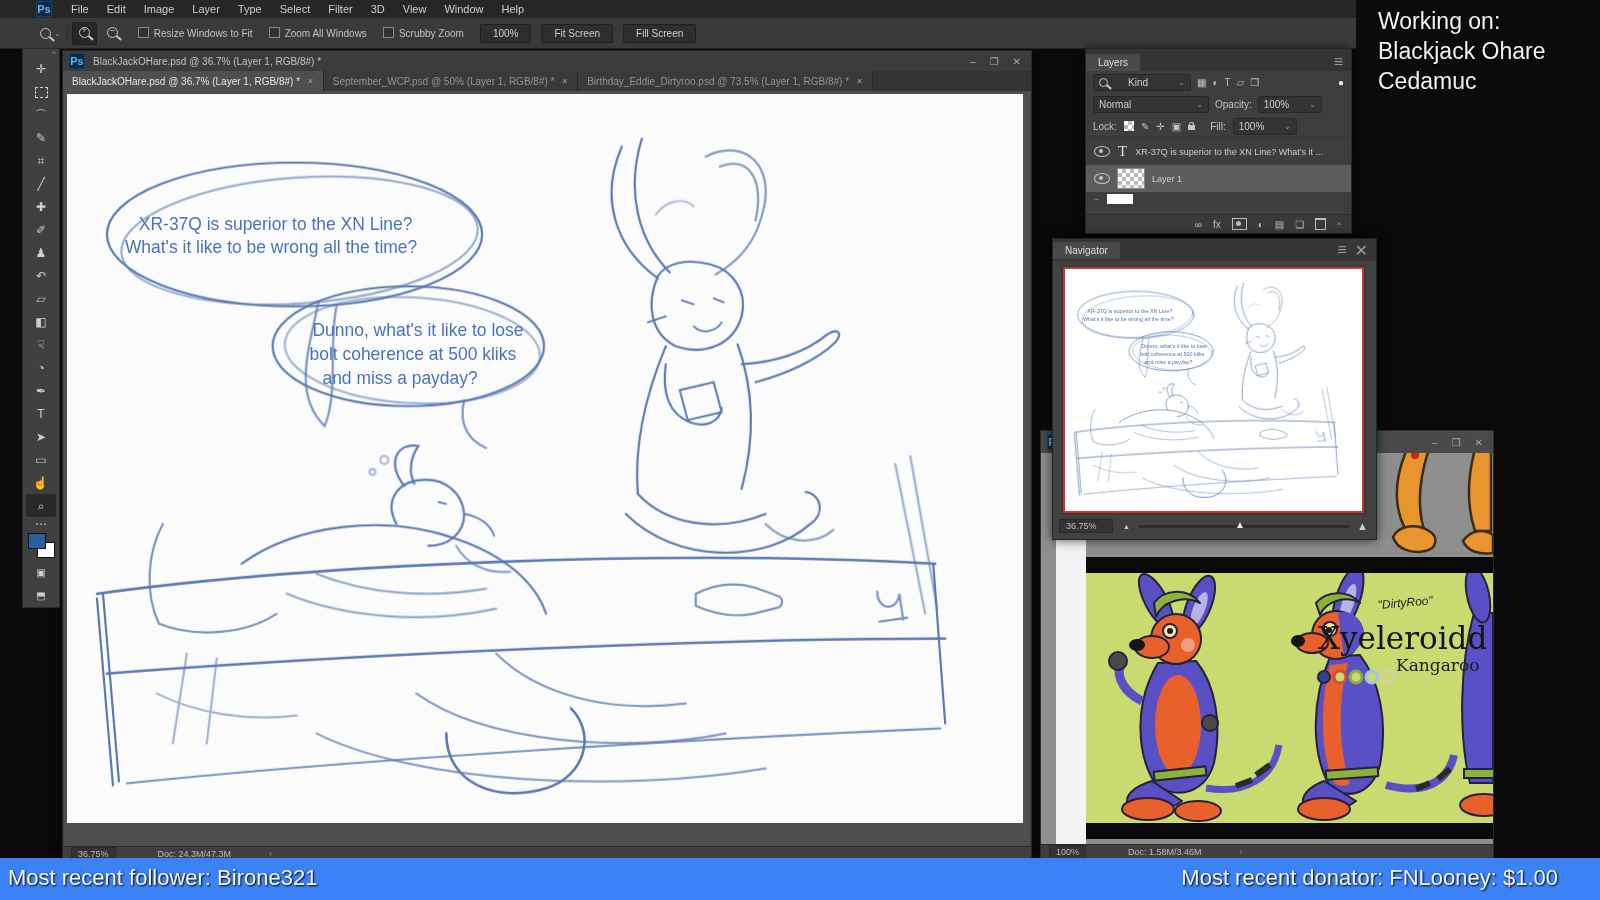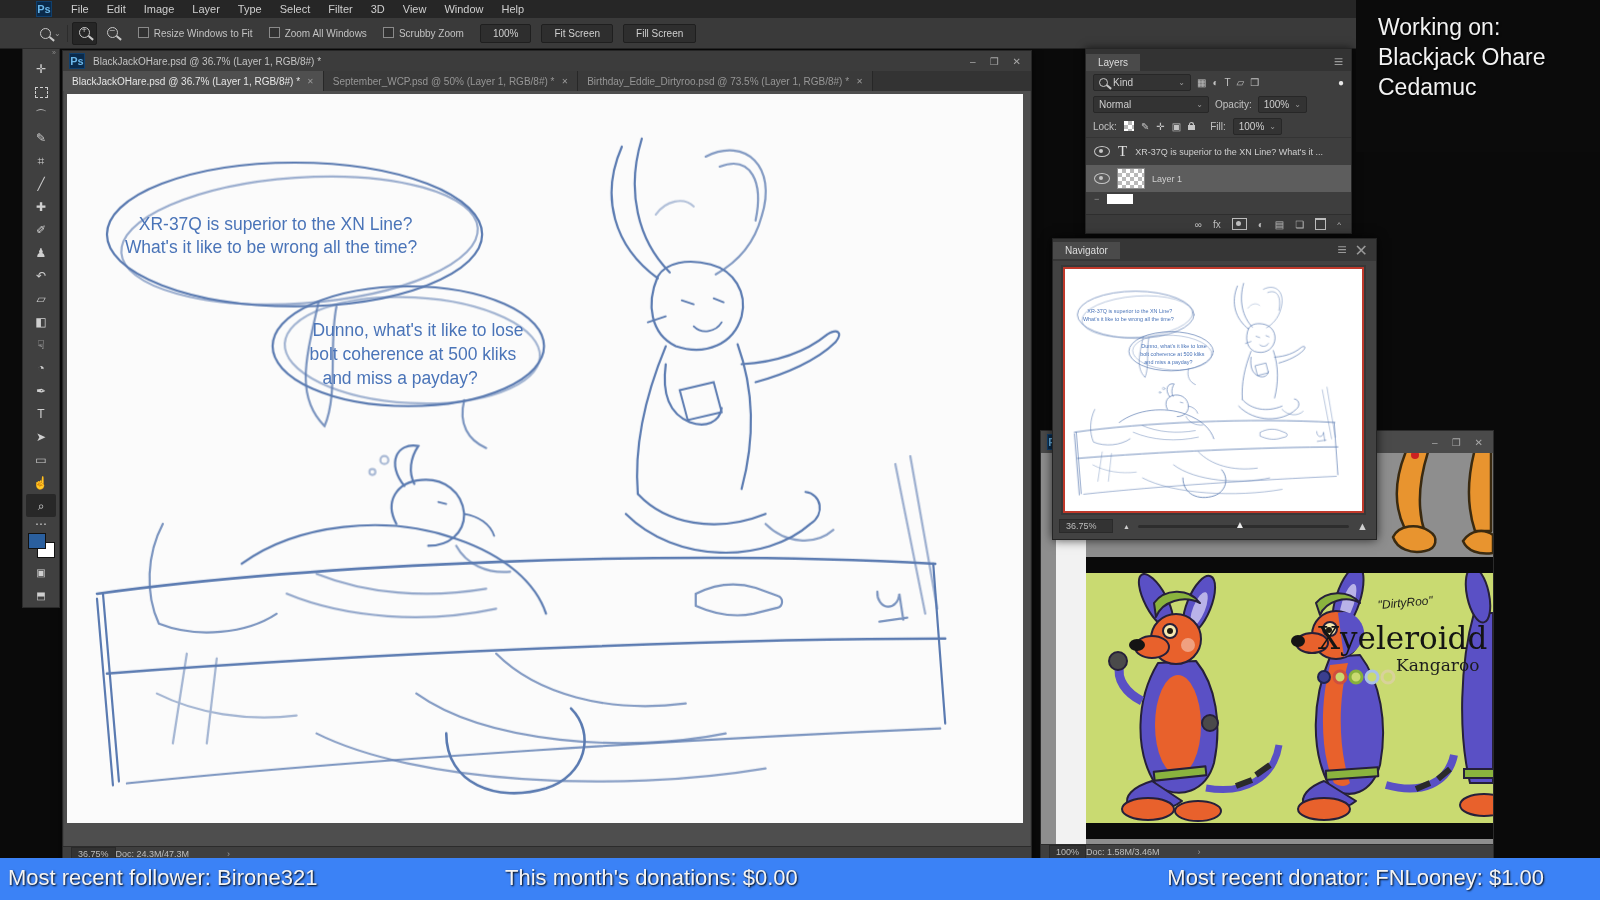--- a/index.html
+++ b/index.html
@@ -32,45 +32,45 @@
   
   .win{background:#454545;border:1px solid #262626;box-shadow:0 0 8px rgba(0,0,0,.6)}
   .titlebar{height:20px;background:#3c3c3c;display:flex;align-items:center;font-size:10px;color:#c4c4c4}
   .winctl{margin-left:auto;display:flex;gap:14px;padding-right:10px;color:#a8a8a8;font-size:10px}
   .tabbar{height:20px;background:#333333;display:flex;font-size:10px}
   .tab{display:flex;align-items:center;gap:7px;padding:0 9px;border-right:1px solid #272727;color:#969696;background:#3a3a3a;white-space:nowrap}
   .tab.active{background:#4f4f4f;color:#e6e6e6}
   .tab .x{font-size:8px;color:#9a9a9a}
   .statusbar{position:absolute;left:0;bottom:0;right:0;height:14px;background:#3f3f3f;border-top:1px solid #2c2c2c;display:flex;align-items:center;font-size:9px;color:#bdbdbd}
   .zoombox{background:#333;border:1px solid #2a2a2a;padding:1px 6px;margin-left:8px}
-  .docbox{}
+  .docbox{margin-left:42px}
   .sb-arrow{margin-left:38px;color:#9a9a9a}
   
   .panel-tab{background:#4a4a4a;color:#dedede;font-size:10px;padding:3px 12px;display:inline-block}
   .prow{display:flex;align-items:center;font-size:10px;color:#c2c2c2}
-  .dd{background:#333;border:1px solid #272727;border-radius:2px;display:flex;align-items:center;font-size:10px;color:#cfcfcf;padding:2px 5px;gap:5px}
+  .dd{background:#333;border:1px solid #272727;border-radius:2px;display:flex;align-items:center;font-size:10px;color:#cfcfcf;padding:2px 5px;gap:20px}
   .dd .cv{margin-left:auto;font-size:8px;color:#9a9a9a}
   .eye{position:relative;width:14px;height:9px;border:1px solid #c6c6c6;border-radius:50%}
   .eye::after{content:'';position:absolute;left:4px;top:1.5px;width:4px;height:4px;border-radius:50%;background:#c6c6c6}
   .checker{background-image:linear-gradient(45deg,#b9b9b9 25%,transparent 25%,transparent 75%,#b9b9b9 75%),linear-gradient(45deg,#b9b9b9 25%,#ffffff 25%,#ffffff 75%,#b9b9b9 75%);background-size:8px 8px;background-position:0 0,4px 4px;background-color:#fff}
   .minilock{position:relative;width:7px;height:5px;background:#c6c6c6;margin-top:3px}
   .minilock::before{content:'';position:absolute;left:1px;top:-3px;width:3px;height:3px;border:1px solid #c6c6c6;border-bottom:none;border-radius:3px 3px 0 0}
   .icon-mask{position:relative;width:13px;height:10px;border:1px solid #bdbdbd}
   .icon-mask::after{content:'';position:absolute;left:3px;top:1.5px;width:5px;height:5px;border-radius:50%;background:#bdbdbd}
   .icon-trash{position:relative;width:9px;height:9px;border:1px solid #bdbdbd;border-top:2px solid #bdbdbd}
   .lrow{display:flex;align-items:center;gap:8px;padding:0 8px;height:27px;font-size:9px;color:#cfcfcf}
   
   .nav-panel{left:1052px;top:238px;width:323px;height:300px;background:#424242;border:1px solid #242424;z-index:7;box-shadow:0 0 10px rgba(0,0,0,.7)}
   .nav-preview{position:absolute;left:8px;top:26px;width:305px;height:250px;background:#383838;display:flex;align-items:center;justify-content:center}
   .nav-doc{border:2px solid #c0392b;background:#fff}
   .nav-controls{position:absolute;left:0;bottom:4px;right:0;height:18px;display:flex;align-items:center;font-size:9px;color:#bdbdbd}
   .slider-track{flex:1;height:3px;background:#2d2d2d;border-radius:2px;margin:0 8px;position:relative}
   .slider-thumb{position:absolute;top:-6px;color:#ececec;font-size:10px}
   
-  .workingon{left:1356px;top:0;width:244px;height:140px;background:#0b0b0b;z-index:9;padding-top:12px}
+  .workingon{left:1356px;top:0;width:244px;height:140px;background:#0b0b0b;z-index:9;padding-top:6px}
   .wo-line{font-size:23px;color:#f2f2f2;line-height:30px;padding-left:22px;text-shadow:1px 1px 2px #000}
   .ghost{position:absolute;color:#6f6f6f;font-size:10px;z-index:9}
   .bottombar{left:0;top:858px;width:1600px;height:42px;background:#3b82f6;z-index:10;font-size:22px;color:#f4f4f4}
   .bb{position:absolute;top:7px;text-shadow:1px 1px 2px #000;white-space:nowrap}
   
   .floatwin{left:1040px;top:430px;width:452px;height:428px;background:#535353;border:1px solid #2b2b2b;z-index:5}
   .float-title{height:22px;background:#4a4a4a;display:flex;align-items:center}
   .float-canvas{position:absolute;left:0;top:22px;right:0;bottom:13px;background:#8e8e8e;overflow:hidden}
   .white-strip{position:absolute;left:15px;top:0;width:30px;height:100%;background:#f2f2f2}
   .artband{position:absolute;left:45px;width:407px;background:#0a0a0a}
@@ -434,15 +434,14 @@
 <span class="ghost" style="left:1484px;top:26px;letter-spacing:10px">⌕ ❐ ⌄</span>
 
 <div class="abs workingon">
   <div class="wo-line">Working on:</div>
   <div class="wo-line">Blackjack Ohare</div>
   <div class="wo-line">Cedamuc</div>
 </div>
 
 <div class="abs bottombar">
   <span class="bb" style="left:8px">Most recent follower: Birone321</span>
-  <span class="bb" style="left:505px">This month's donations: $0.00</span>
-  <span class="bb" style="right:56px">Most recent donator: FNLooney: $1.00</span>
+  <span class="bb" style="right:42px">Most recent donator: FNLooney: $1.00</span>
 </div>
 
 </body></html>

